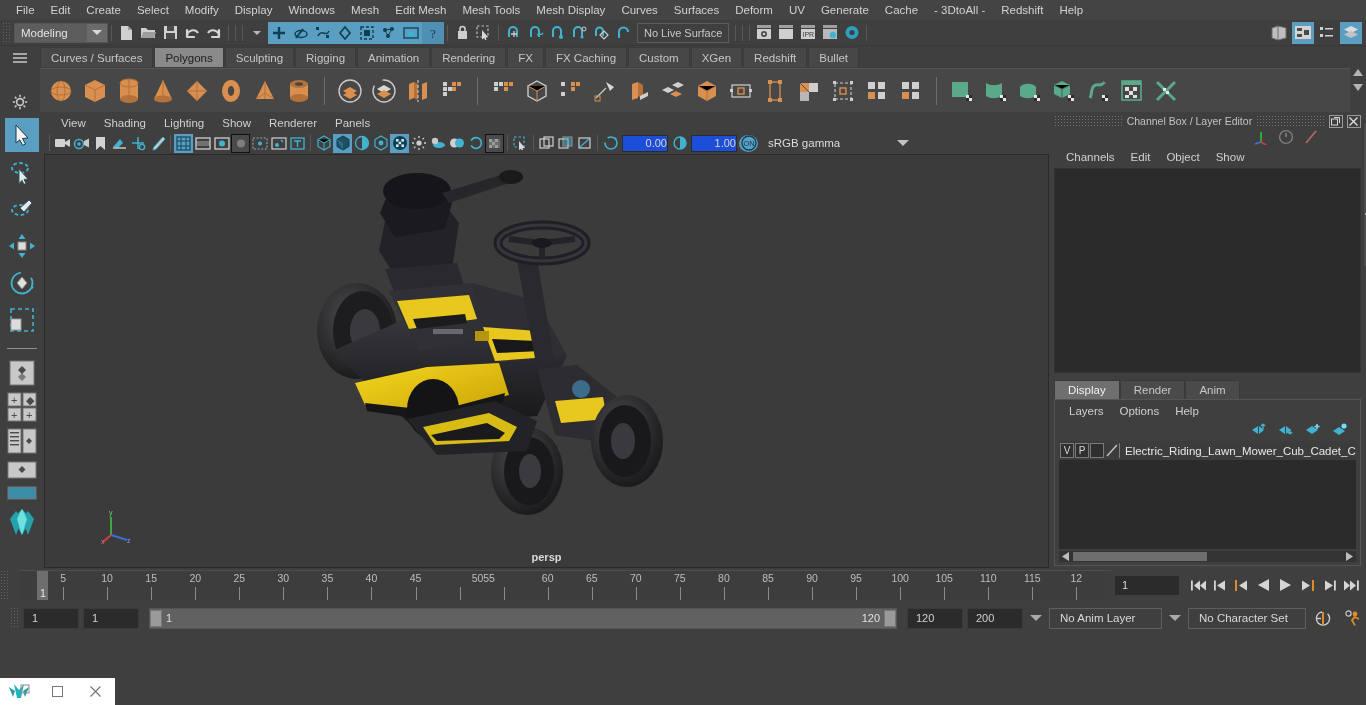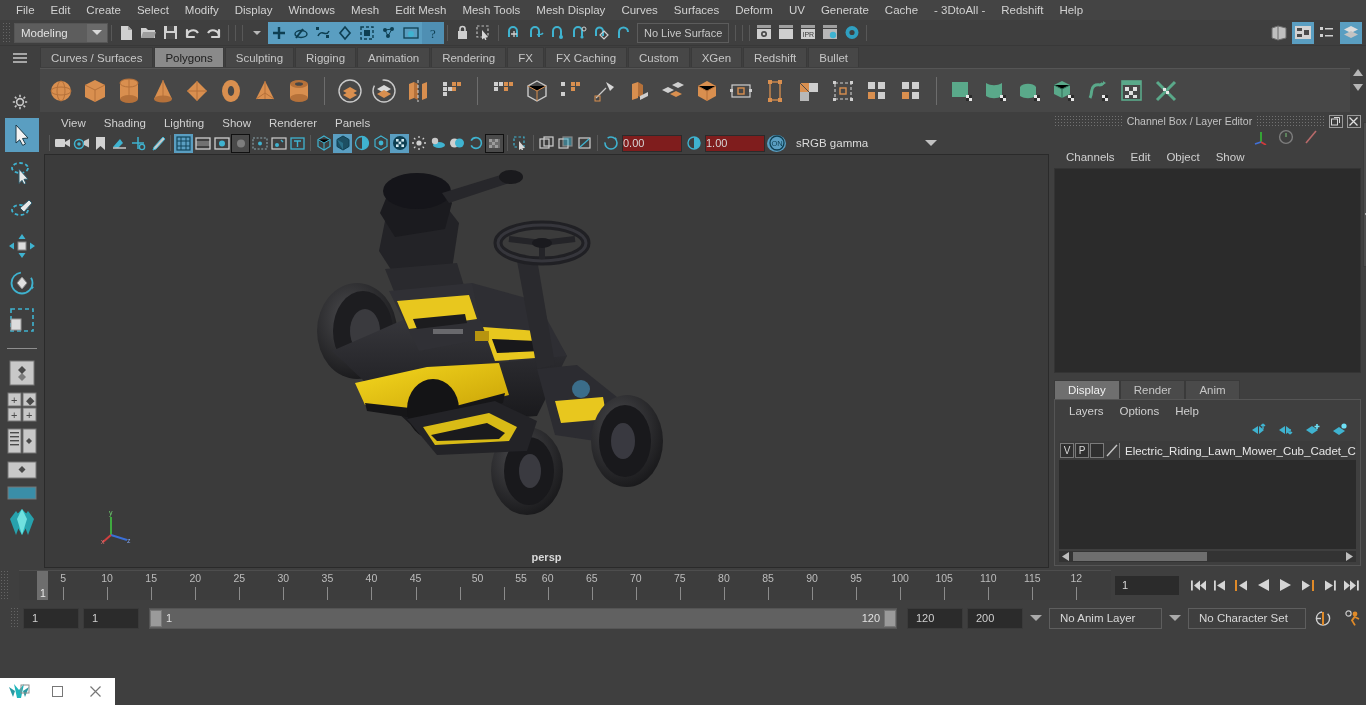--- a/index.html
+++ b/index.html
@@ -97,22 +97,22 @@
     padding-left:8px;
   }
   .panelmenu .pm{ font-size:11.5px; color:#d0d0d0; padding:1px 9px; }
   .panelbar{
     height:22px; background:#3f3f3f; display:flex; align-items:center; padding-left:2px;
   }
   .pbtn{ width:19px;height:19px;display:flex;align-items:center;justify-content:center;flex:0 0 19px;}
   .pbtn.on{ background:#5a9ec1; }
   .pbtn.frame{ border:1px solid #111; background:#4a4a4a;}
   .numfield{
-    width:60px;height:17px;background:#7f1d1d;border:1px solid #2b2b2b;color:#d6d6d6;
-    font-size:11px; display:flex;align-items:center;justify-content:flex-start; margin:0 2px;
+    width:46px;height:17px;background:#1d4ed8;border:1px solid #2b2b2b;color:#d6d6d6;
+    font-size:11px; display:flex;align-items:center;justify-content:flex-end; margin:0 2px;
   }
   .gammafield{
     width:130px;height:17px;background:#3f3f3f; color:#dcdcdc; font-size:11.5px;
     display:flex;align-items:center; padding-left:6px; margin-left:4px;
   }
   .gammadrop{ width:22px;height:17px; display:flex;align-items:center;justify-content:center;}
   .viewport{
     flex:1 1 auto; background:#3b3b3b; position:relative; overflow:hidden;
     border:1px solid #2a2a2a;
   }
@@ -1344,21 +1344,21 @@
         <div class="ticklbl" style="left: 264.344px;">30</div>
         <div class="tick" style="left: 308.402px;"></div>
         <div class="ticklbl" style="left: 308.402px;">35</div>
         <div class="tick" style="left: 352.459px;"></div>
         <div class="ticklbl" style="left: 352.459px;">40</div>
         <div class="tick" style="left: 396.516px;"></div>
         <div class="ticklbl" style="left: 396.516px;">45</div>
         <div class="tick" style="left: 440.574px;"></div>
         <div class="ticklbl" style="left: 440.574px; padding-left: 36px;">50</div>
         <div class="tick" style="left: 484.631px;"></div>
-        <div class="ticklbl" style="left: 502px;">55</div>
+        <div class="ticklbl" style="left: 470px;">55</div>
         <div class="tick" style="left: 528.689px;"></div>
         <div class="ticklbl" style="left: 528.689px;">60</div>
         <div class="tick" style="left: 572.746px;"></div>
         <div class="ticklbl" style="left: 572.746px;">65</div>
         <div class="tick" style="left: 616.803px;"></div>
         <div class="ticklbl" style="left: 616.803px;">70</div>
         <div class="tick" style="left: 660.861px;"></div>
         <div class="ticklbl" style="left: 660.861px;">75</div>
         <div class="tick" style="left: 704.918px;"></div>
         <div class="ticklbl" style="left: 704.918px;">80</div>

